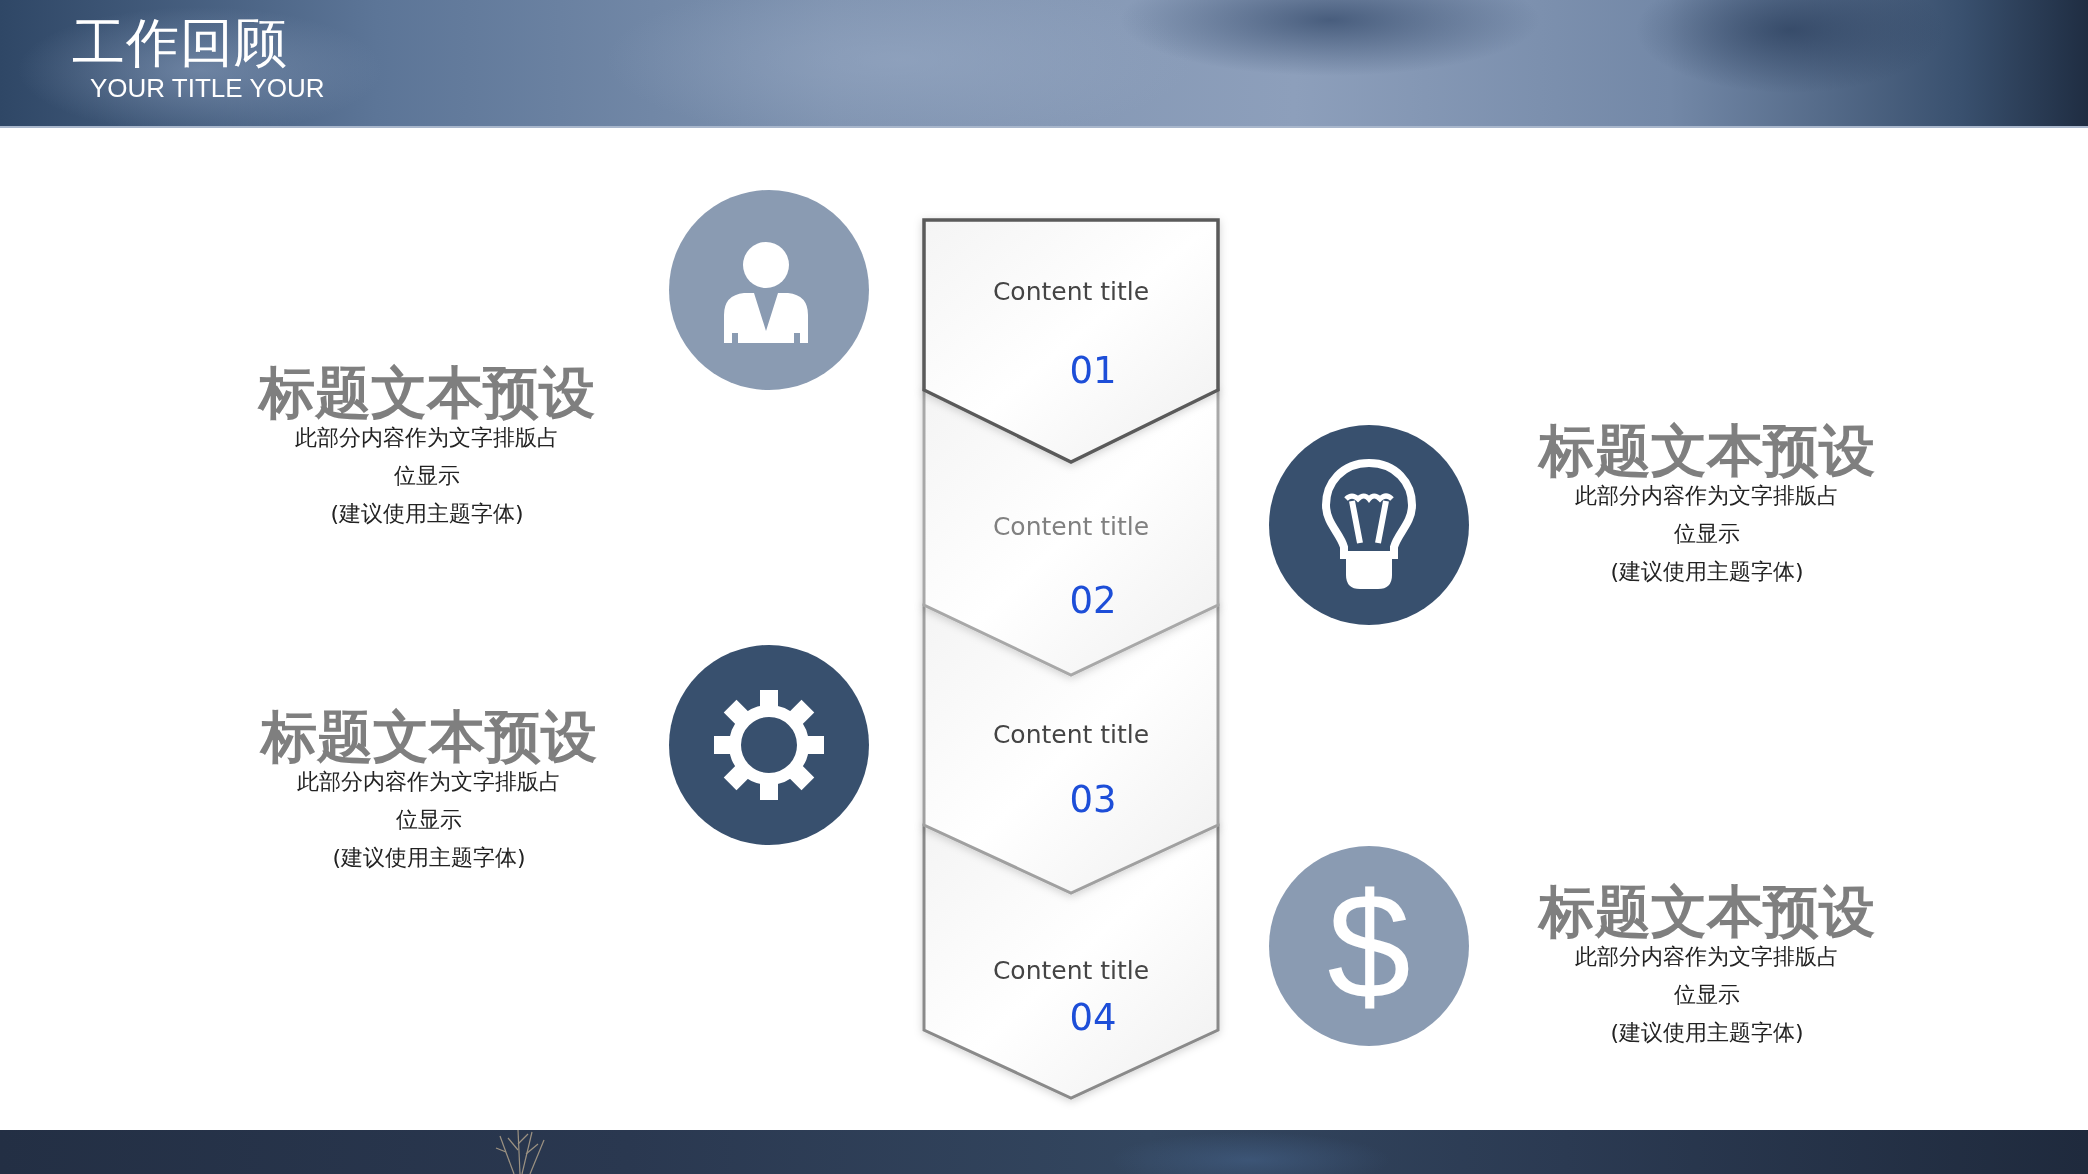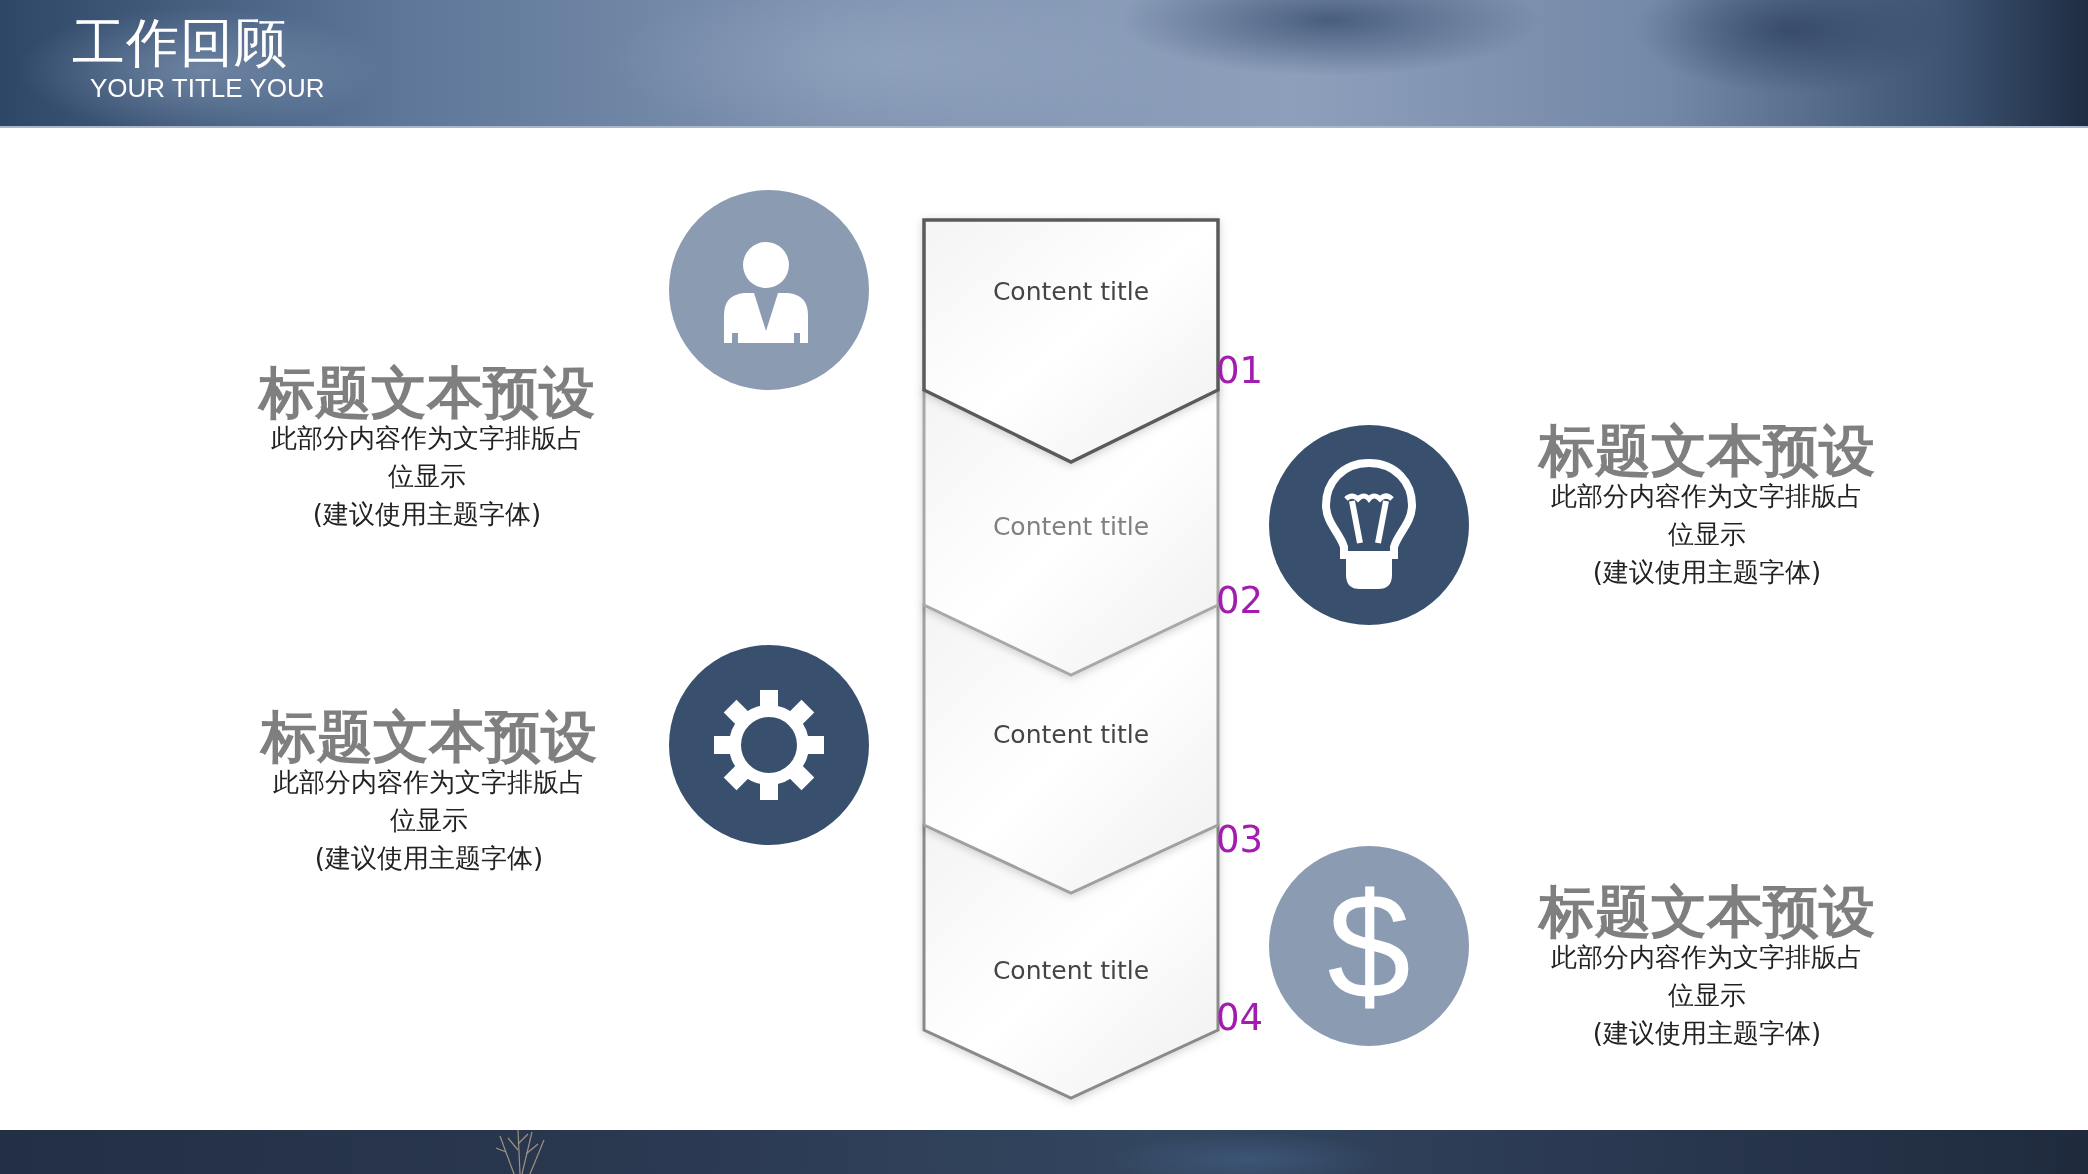--- a/index.html
+++ b/index.html
@@ -34,34 +34,34 @@
       linear-gradient(90deg, #232f44 0%, #2a3850 30%, #33465f 55%, #2b3a52 75%, #1f2a3d 100%);
   }
   .weed { position: absolute; left: 460px; top: 0; width: 120px; height: 44px; }
 
   .chevron-stack { position: absolute; left: 0; top: 0; width: 2088px; height: 1174px; pointer-events: none; }
   .chev-label {
     position: absolute; width: 296px; left: 923px; text-align: center;
     font-family: "DejaVu Sans", sans-serif; color: #444444; font-size: 25px; line-height: 42px;
   }
   .chev-label.light { color: #808080; }
-  .chev-num { position: absolute; width: 340px; left: 923px; text-align: right; color: #a21caf; font-size: 37px; line-height: 44px; }
+  .chev-num { position: absolute; width: 340px; left: 923px; text-align: center; color: #1d4ed8; font-size: 37px; line-height: 44px; }
 
   .circle {
     position: absolute; width: 200px; height: 200px; border-radius: 50%;
     display: flex; align-items: center; justify-content: center;
   }
   .circle.light { background: #8a9bb2; }
   .circle.dark { background: #38506e; }
 
   .text-block { position: absolute; width: 360px; text-align: center; }
   .tb-heading {
     color: #7f7f7f; font-weight: bold; font-size: 56px; line-height: 52px; margin-bottom: 0px;
   }
-  .tb-body { color: #222222; font-size: 26px; line-height: 38px; }
+  .tb-body { color: #222222; font-size: 22px; line-height: 38px; }
 </style>
 </head>
 <body>
 
 <div class="header">
   <div class="header-title">工作回顾</div>
   <div class="header-subtitle">YOUR TITLE YOUR</div>
 </div>
 
 <svg class="chevron-stack" width="2088" height="1174" viewBox="0 0 2088 1174">
@@ -85,21 +85,21 @@
   <path d="M924,220 L1218,220 L1218,390 L1071,462 L924,390 Z" fill="url(#chevFill)" stroke="#5a5a5a" stroke-width="3.5" filter="url(#sh)"></path>
 </svg>
 
 <div class="chev-label" style="top:271px;">Content title</div>
 <div class="chev-num" style="top:349px;">01</div>
 
 <div class="chev-label light" style="top:506px;">Content title</div>
 <div class="chev-num" style="top:570px;margin-top:9px;">02</div>
 
 <div class="chev-label" style="top:714px;">Content title</div>
-<div class="chev-num" style="top:778px;margin-top:40px;">03</div>
+<div class="chev-num" style="top:778px;">03</div>
 
 <div class="chev-label" style="top:950px;">Content title</div>
 <div class="chev-num" style="top:996px;">04</div>
 
 <div class="circle light" style="left:669px; top:190px;">
   <svg width="110" height="110" viewBox="0 0 110 110">
     <circle cx="52" cy="30" r="23" fill="#ffffff"></circle>
     <path d="M10,108 L10,80 Q10,60 30,58 L40,58 L52,96 L64,58 L74,58 Q94,60 94,80 L94,108 L86,108 L86,98 L80,98 L80,108 L24,108 L24,98 L18,98 L18,108 Z" fill="#ffffff"></path>
   </svg>
 </div>

